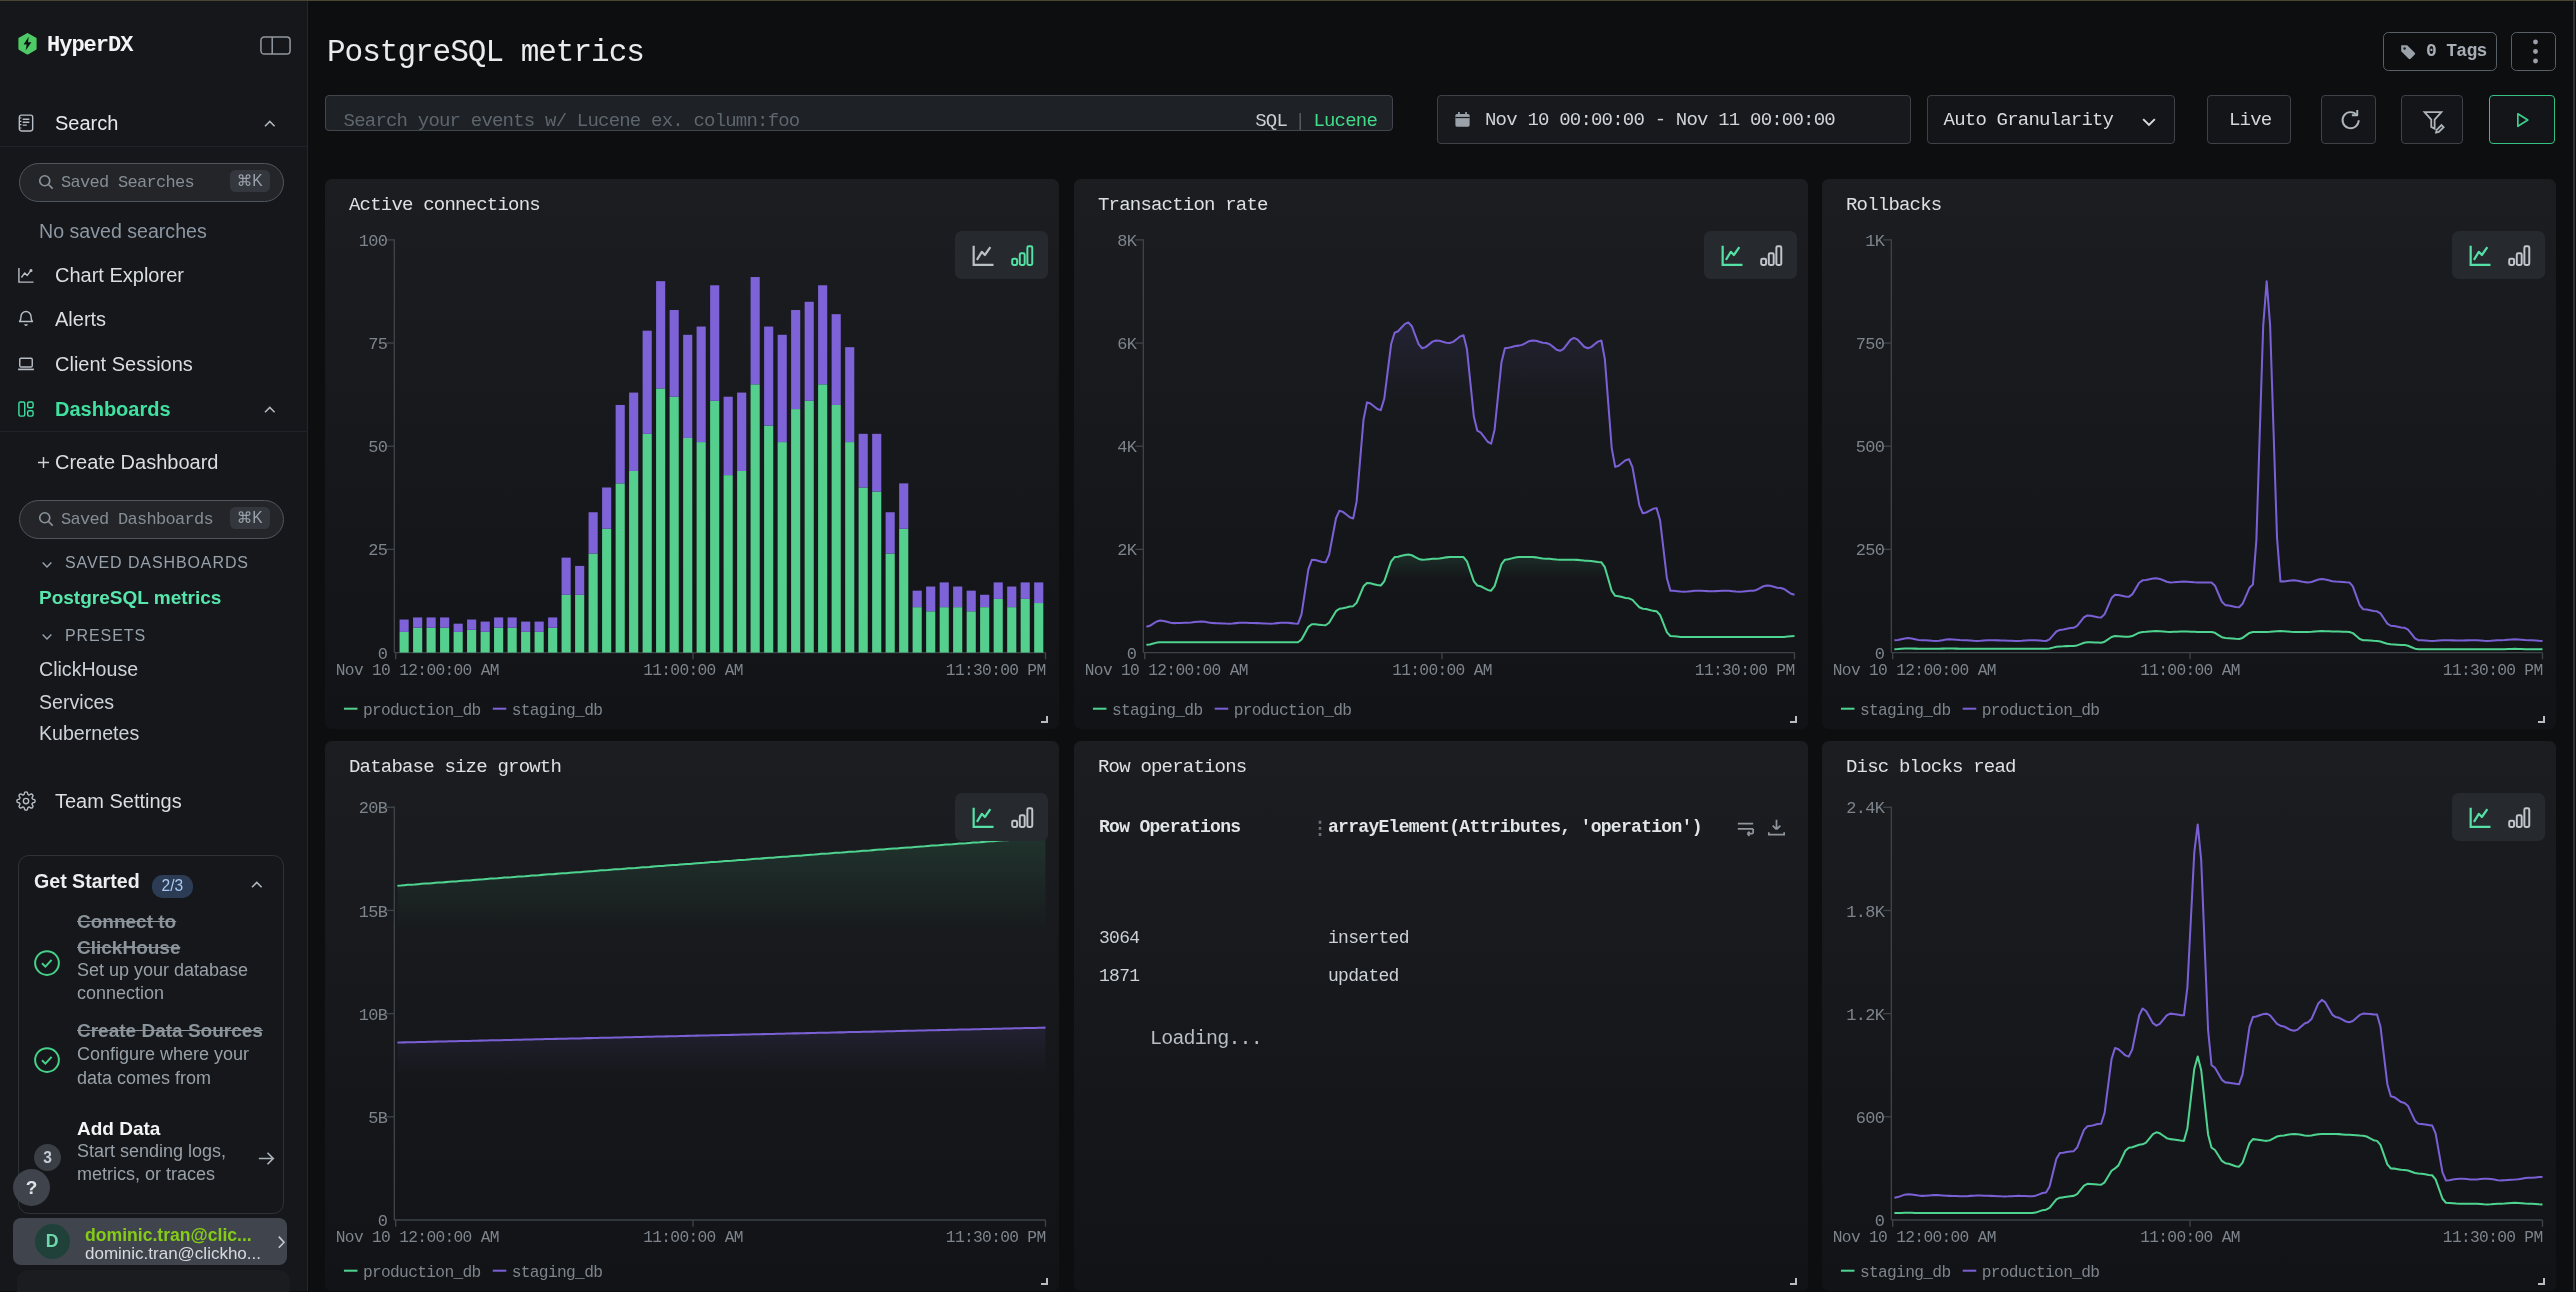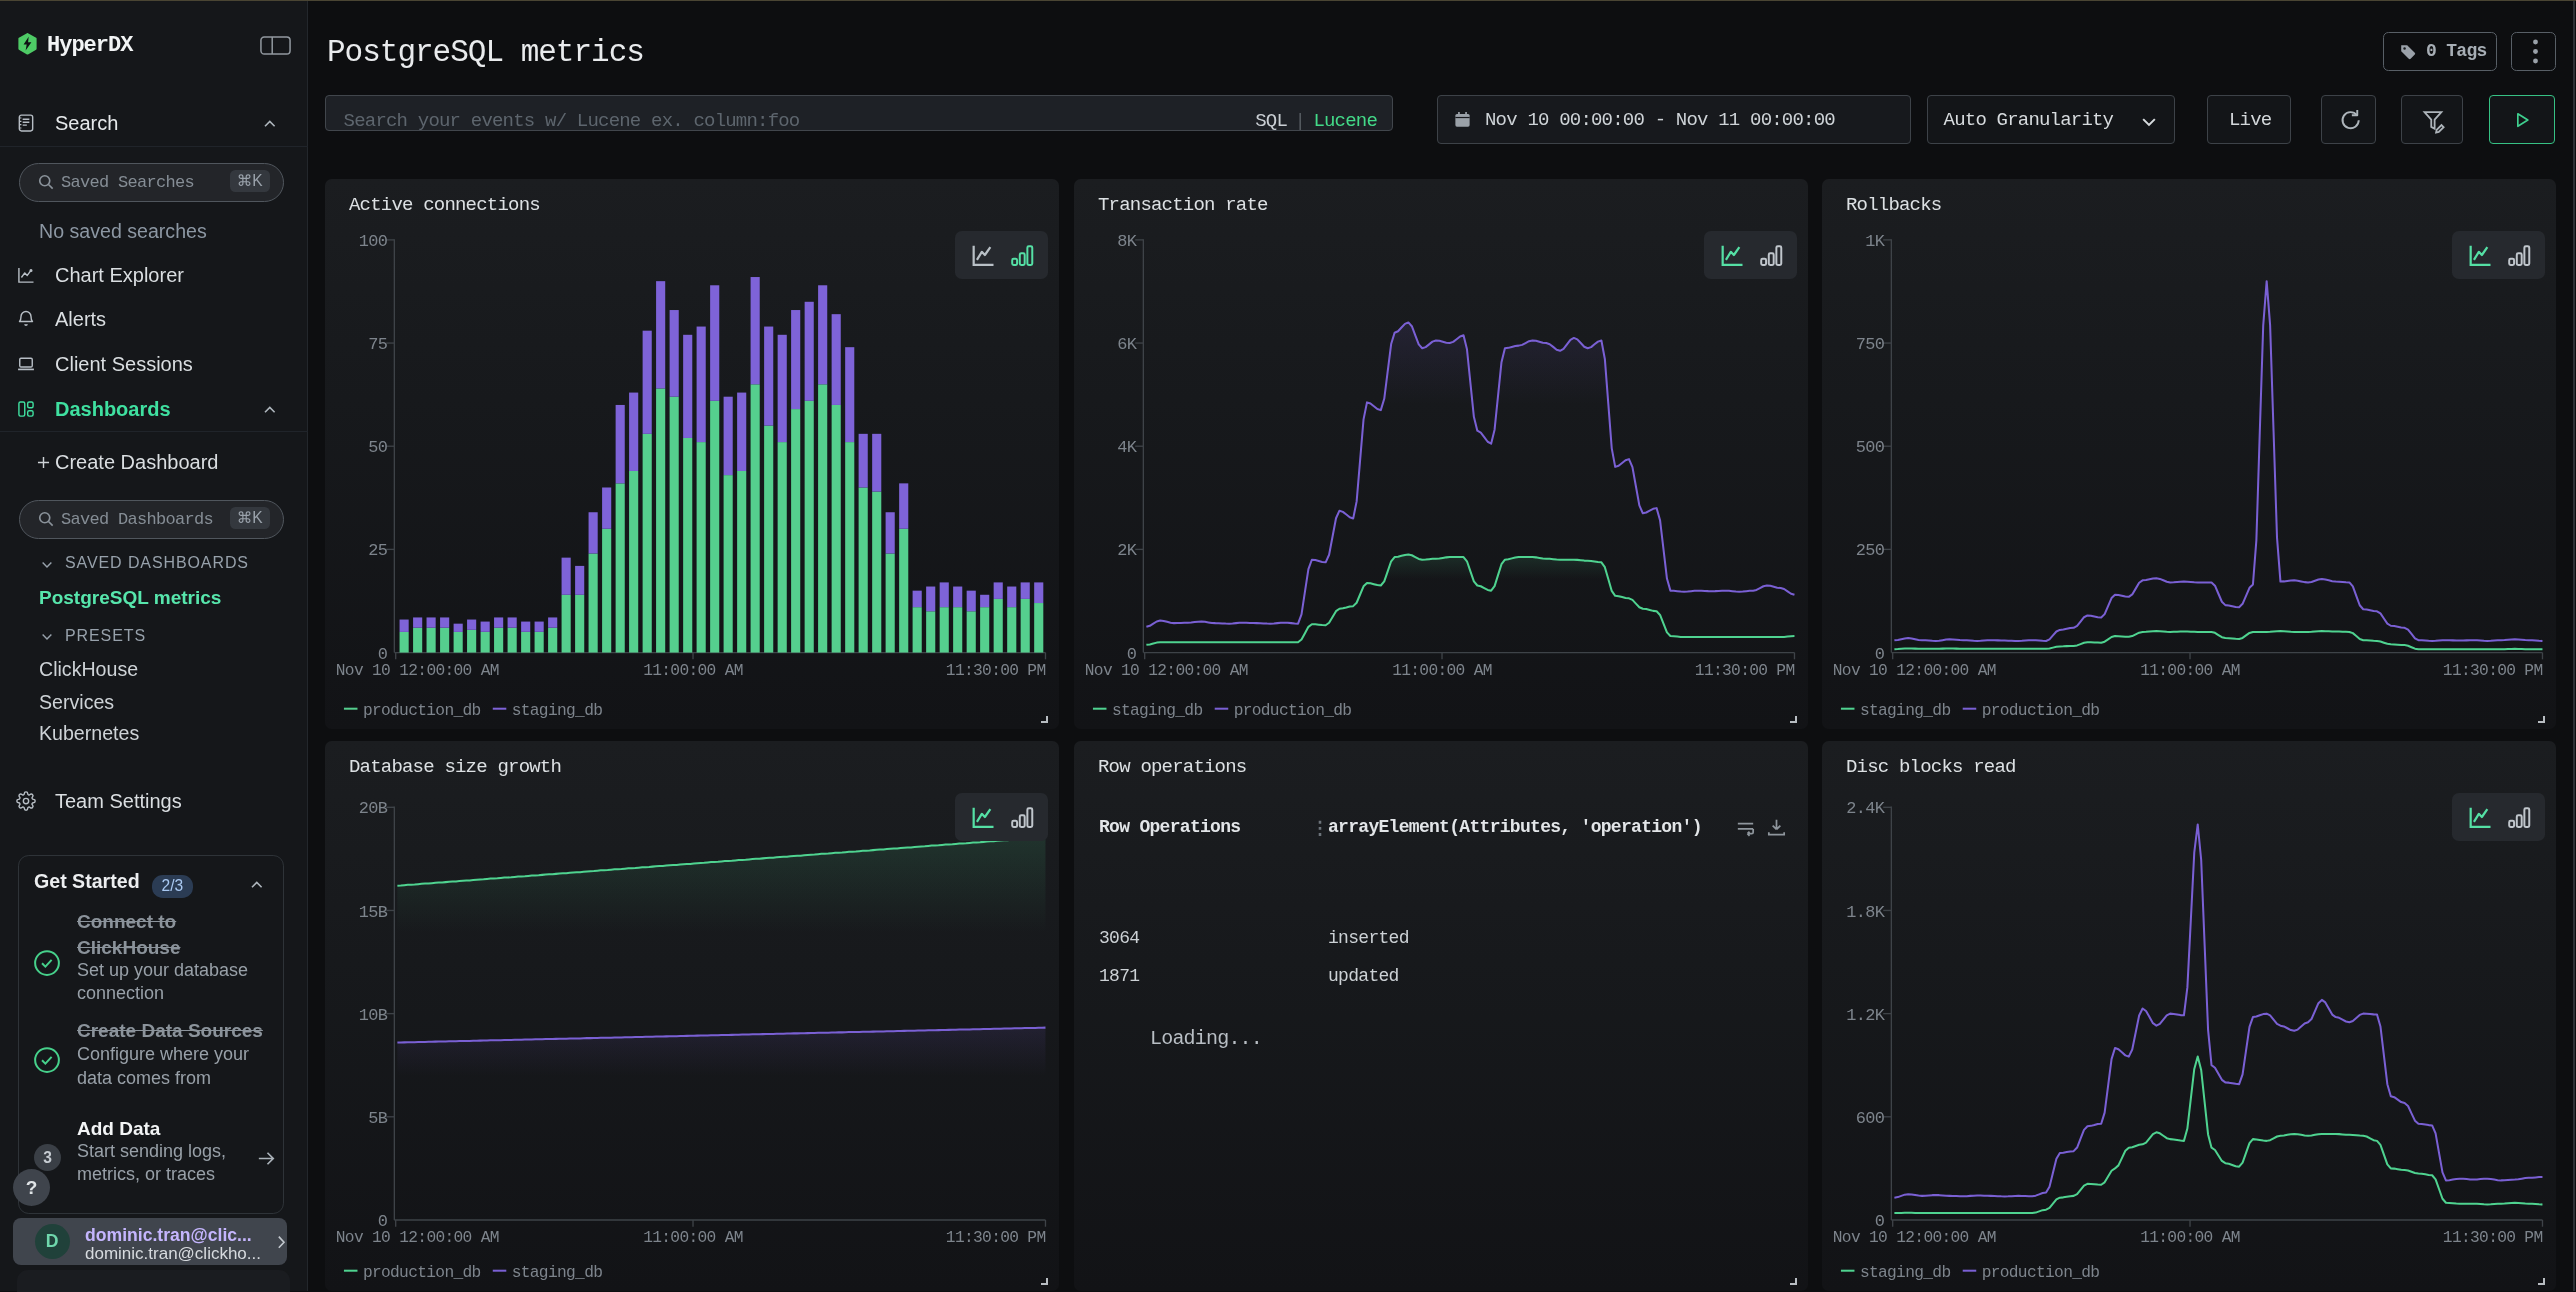--- a/index.html
+++ b/index.html
@@ -180,21 +180,21 @@
         <path d="M4 12h15M13 6l6 6-6 6"></path>
       </svg>
 </div>
 
 <div style="position:absolute;left:17px;top:1269px;width:273px;height:27px;border-radius:10.8px 10.8px 0 0;background:#1a1c20"></div>
 <div class="promo1">Ready to deploy on</div>
 <div class="promo1" style="top:1287px">ClickHouse Cloud?</div>
 <div class="qbtn">?</div>
 <div class="chip">
 <div class="avatar">D</div>
-<div style="position:absolute;left:72px;top:6.8px;font-weight:bold;font-size:17.6px;color:#c4b5fd">dominic.tran@clic...</div>
+<div style="position:absolute;left:72px;top:6.8px;font-weight:bold;font-size:17.6px;color:#84cc16">dominic.tran@clic...</div>
 <div style="position:absolute;left:72px;top:26px;font-size:17px;color:#d7dbdf">dominic.tran@clickho...</div>
 <svg class="ic" style="left:259px;top:15px" width="17.6" height="17.6" viewBox="0 0 22 22" fill="none" stroke="#c3c9cf" stroke-width="2">
         <path d="M8.5 4.5l6.5 7-6.5 7"></path>
       </svg>
 </div>
 </div>
 <div id="title">PostgreSQL metrics</div>
 <div class="btn" style="left:2383px;top:32px;width:114px;height:39px">
 <svg class="ic" style="left:15px;top:10px" width="17.6" height="17.6" viewBox="0 0 24 24">
       <path d="M3 3h8.2L21.5 13.3a1.8 1.8 0 0 1 0 2.55l-5.65 5.65a1.8 1.8 0 0 1-2.55 0L3 11.2z" fill="#9aa1a9"></path>

